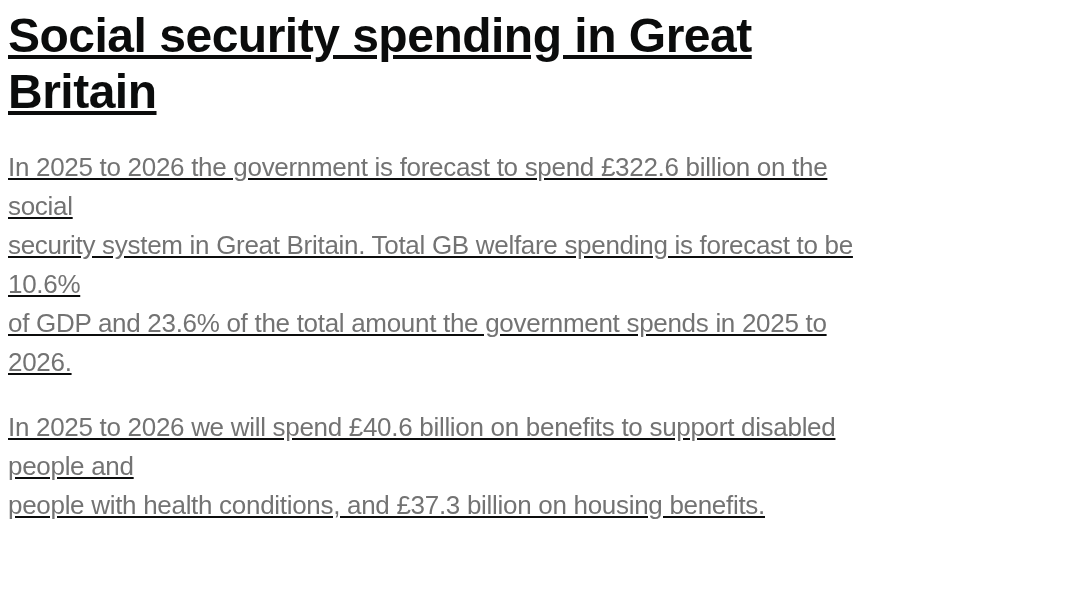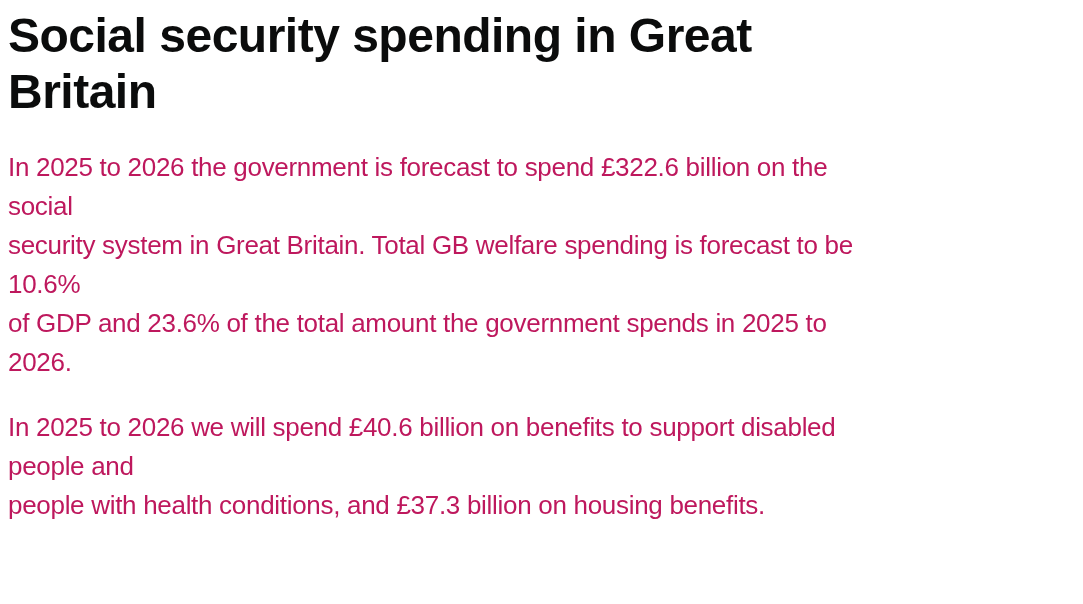--- a/index.html
+++ b/index.html
@@ -11,36 +11,37 @@
       background: #ffffff;
       overflow: hidden;
     }
     .page {
       width: 871px;
       height: 604px;
       padding: 8px 4px 0 8px;
       background: #ffffff;
       color: #0b0c0c;
       font-family: "Liberation Sans", "DejaVu Sans", sans-serif;
+      text-decoration: underline;
     }
     .page-title {
       margin: 0 0 28px 0;
       font-size: 48px;
       line-height: 56px;
       font-weight: 700;
       letter-spacing: -0.5px;
       color: #0b0c0c;
     }
     .body-paragraph {
       margin: 0 0 26px 0;
       font-size: 26px;
       line-height: 39px;
       font-weight: 400;
       letter-spacing: -0.3px;
-      color: #be185d;
+      color: #737373;
       white-space: pre-line;
     }
     .body-paragraph:last-child { margin-bottom: 0; }
   </style>
 </head>
 <body>
 
 <main class="page">
   <h1 class="page-title">Social security spending in Great Britain</h1>
 

